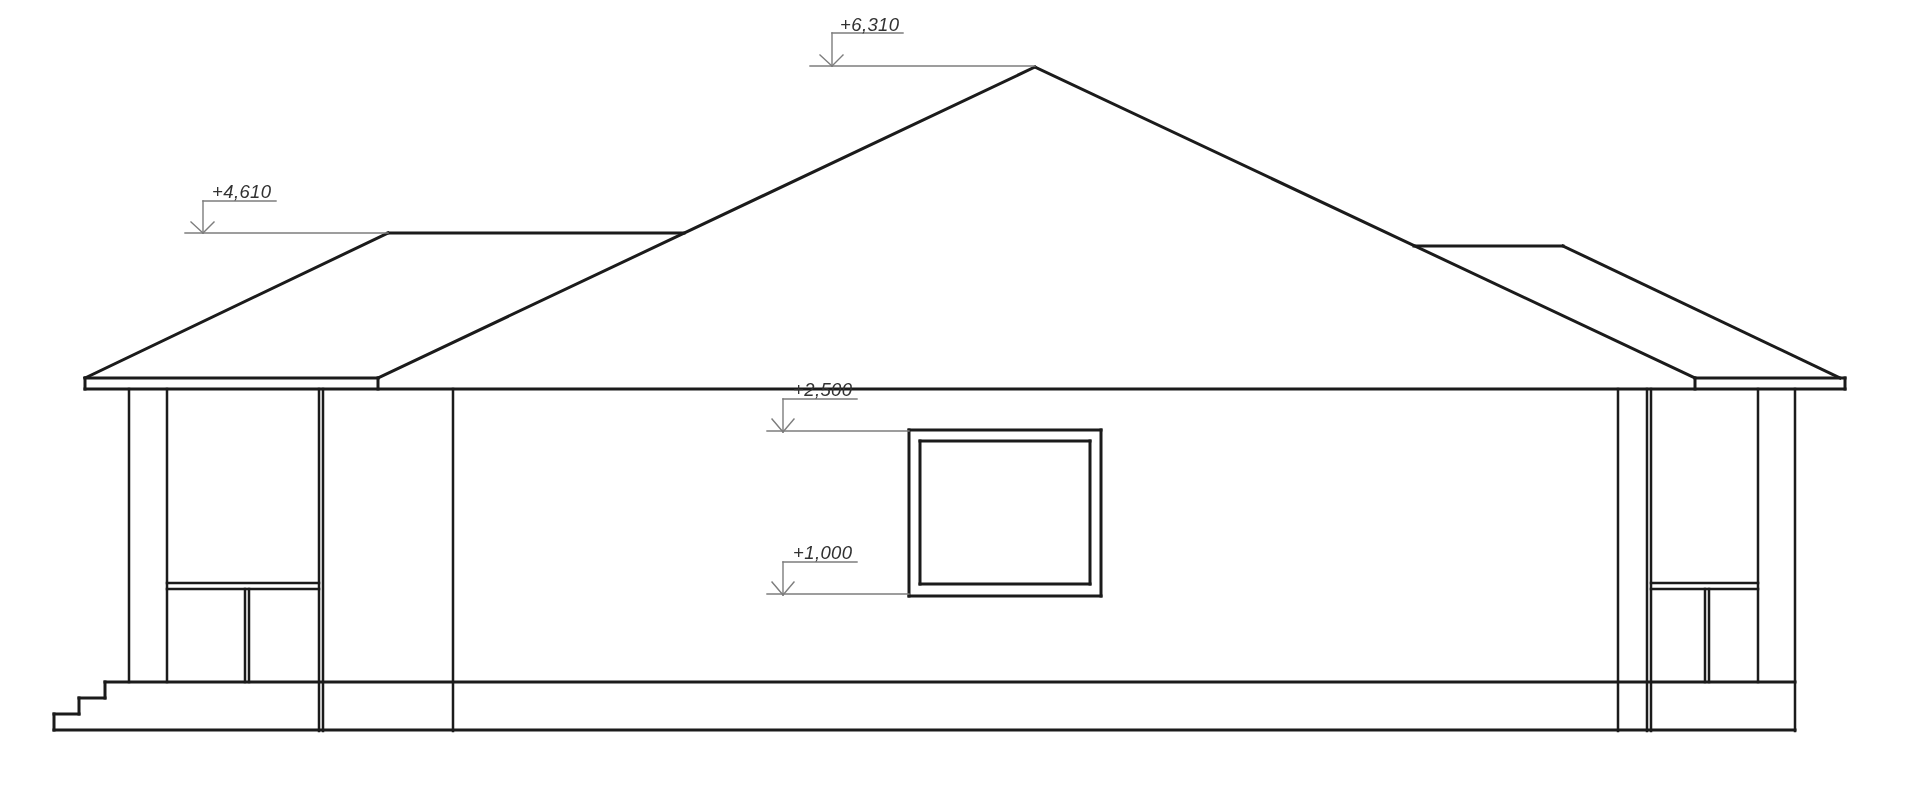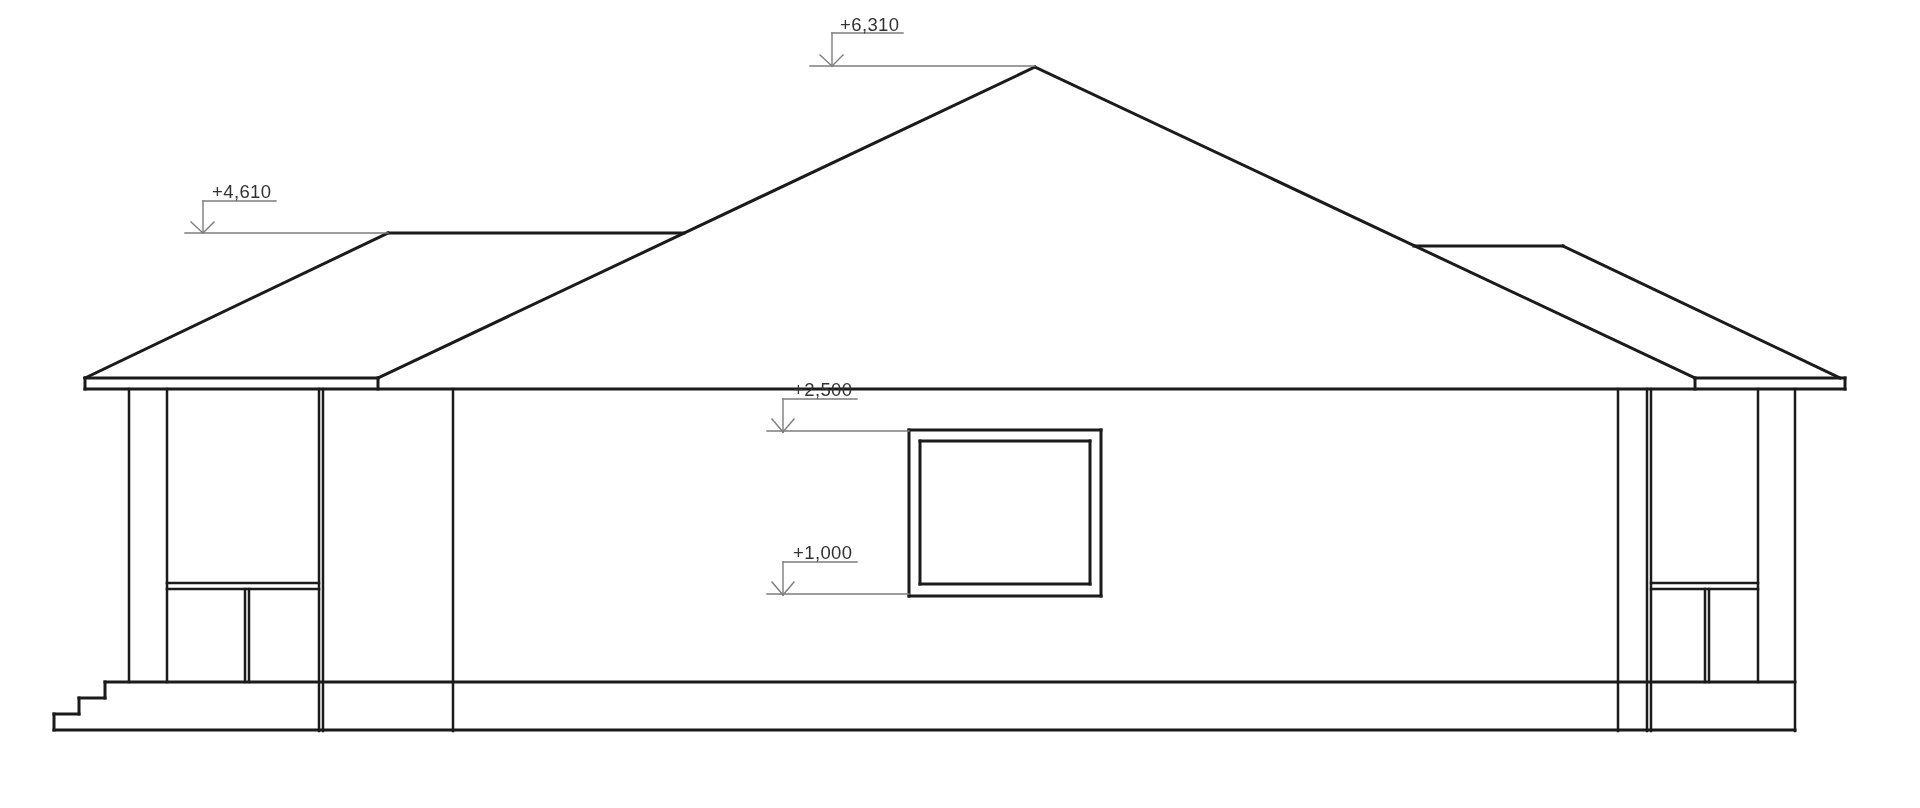--- a/index.html
+++ b/index.html
@@ -8,20 +8,21 @@
     background: #ffffff;
     width: 1920px;
     height: 808px;
     overflow: hidden;
   }
   .drawing-stage {
     position: relative;
     width: 1920px;
     height: 567px;
     background: #ffffff;
+    font-style: italic;
   }
   svg { display: block; }
   .elev-label {
     font-family: "Liberation Sans", "DejaVu Sans", sans-serif;
     font-size: 18.5px;
     letter-spacing: 0.4px;
   }
 </style>
 </head>
 <body style="background: rgb(255, 255, 255);">

